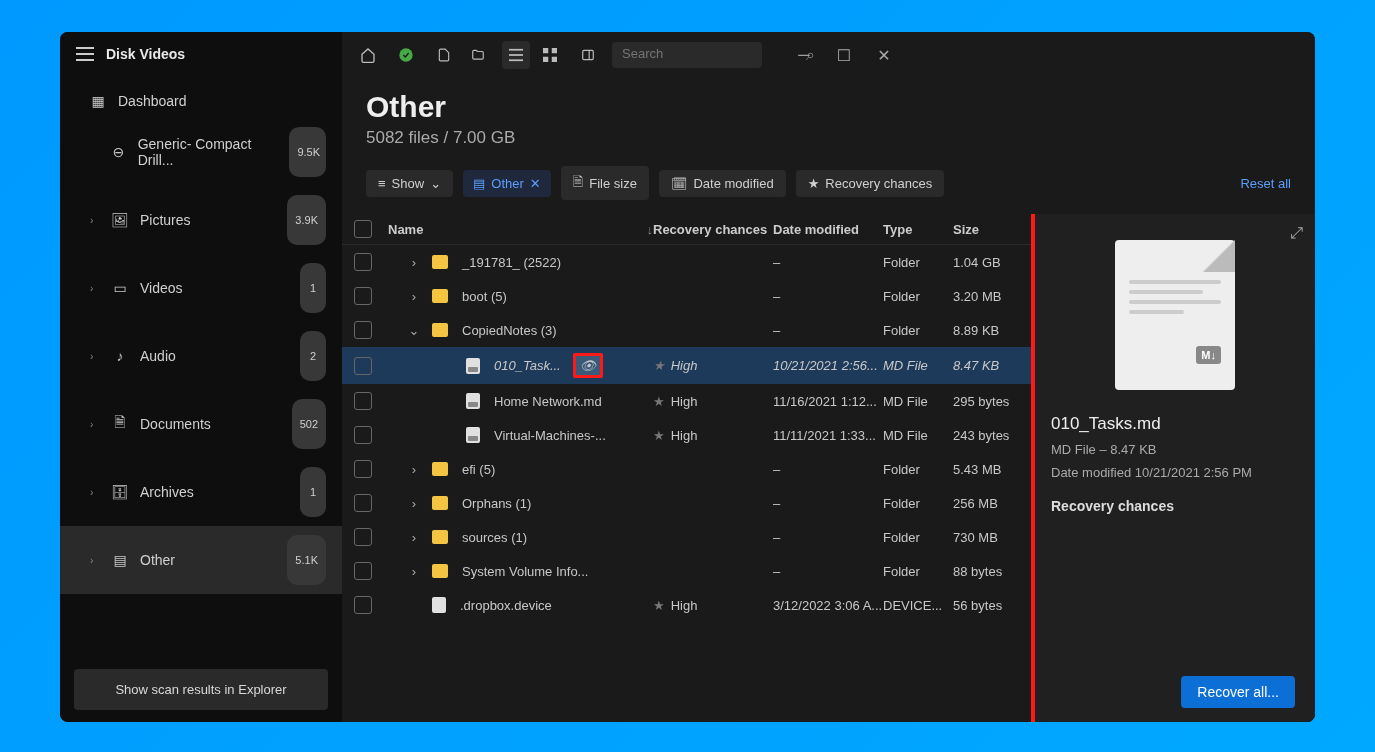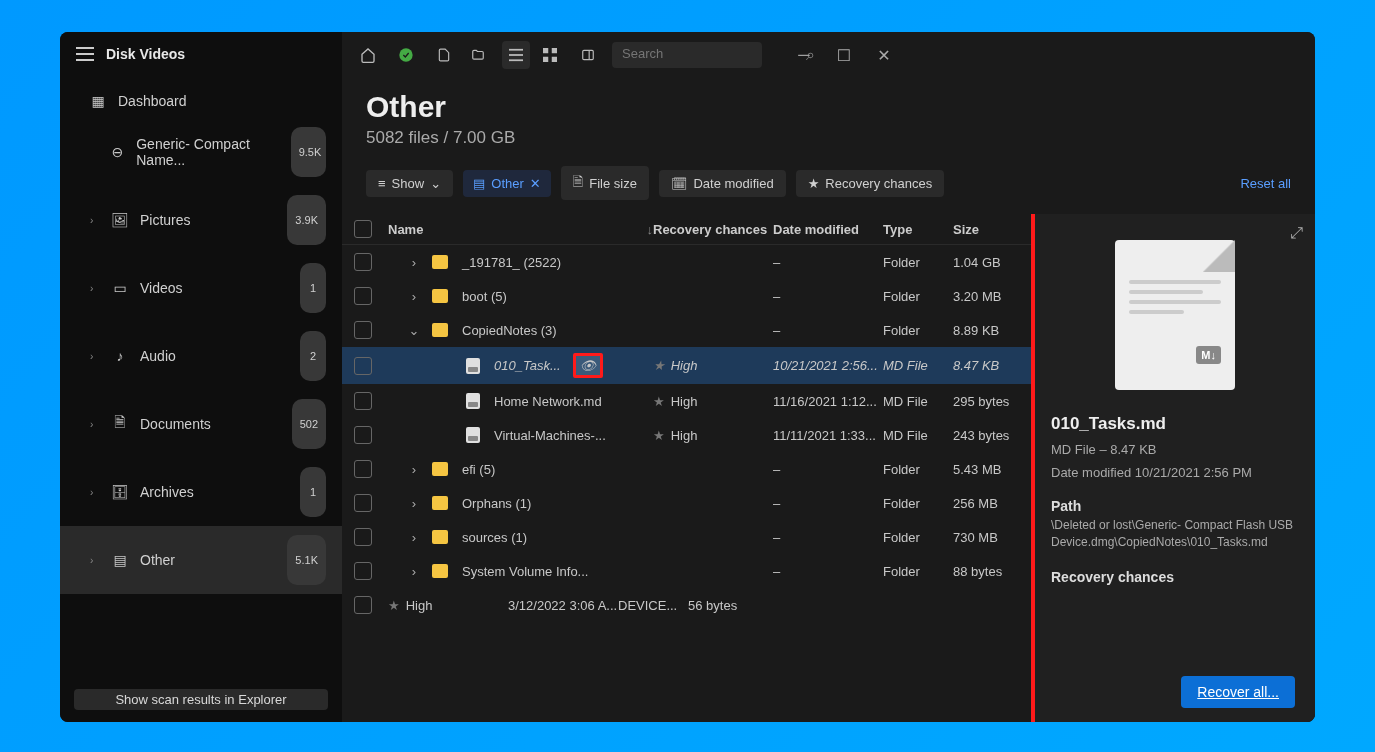--- a/index.html
+++ b/index.html
@@ -11,21 +11,21 @@
 .menu-icon span { height: 2px; background: #ccc; }
 .app-title { color: #e8e8e8; font-size: 14px; font-weight: 600; }
 .sidebar-nav { padding: 8px 0; flex: 1; }
 .nav-item { display: flex; align-items: center; padding: 9px 16px 9px 30px; color: #d0d0d0; font-size: 14px; cursor: pointer; gap: 12px; position: relative; }
 .nav-item.selected { background: #2a2a2a; }
 .nav-section-label { color: #aaa; font-size: 13px; padding: 10px 20px 6px; font-weight: 600; }
 .nav-icon { width: 16px; height: 16px; color: #c8c8c8; display: inline-flex; align-items: center; justify-content: center; }
 .nav-badge { margin-left: auto; background: #383838; color: #d0d0d0; font-size: 11px; padding: 19px 8px; border-radius: 10px; min-width: 26px; text-align: center; }
 .chevron { width: 10px; color: #888; font-size: 10px; }
 .sidebar-footer { padding: 12px 14px; }
-.explorer-btn { width: 100%; background: #2a2a2a; color: #d8d8d8; border: none; padding: 3px; border-radius: 4px; font-size: 13px; cursor: pointer; }
+.explorer-btn { width: 100%; background: #2a2a2a; color: #d8d8d8; border: none; padding: 13px; border-radius: 4px; font-size: 13px; cursor: pointer; }
 .main { flex: 1; display: flex; flex-direction: column; background: #1a1a1a; position: relative; }
 .titlebar { display: flex; align-items: center; padding: 8px 12px; gap: 10px; }
 .tb-icon { width: 28px; height: 28px; display: flex; align-items: center; justify-content: center; color: #bbb; cursor: pointer; border-radius: 4px; }
 .tb-icon.active { background: #2a2a2a; }
 .tb-title-block { margin-left: 6px; flex: 1; }
 .tb-title { color: #eee; font-size: 14px; font-weight: 600; }
 .tb-sub { color: #888; font-size: 12px; }
 .tb-group { display: flex; gap: 6px; }
 .search { display: flex; align-items: flex-start; background: #2a2a2a; border-radius: 4px; padding: 4px 10px; width: 150px; gap: 8px; }
 .search input { background: transparent; border: none; color: #ccc; font-size: 13px; flex: 1; outline: none; }
@@ -58,26 +58,26 @@
 .indent1 { padding-left: 18px; }
 .indent2 { padding-left: 52px; }
 .details-panel { width: 280px; background: #202020; padding: 16px; position: relative; display: flex; flex-direction: column; gap: 8px; }
 .details-highlight { position: absolute; top: -4px; left: -4px; right: -4px; bottom: -4px; border: 4px solid #ff1a1a; pointer-events: none; }
 .popout { position: absolute; top: 10px; right: 12px; color: #aaa; cursor: pointer; }
 .file-preview { align-self: center; width: 120px; height: 150px; background: #eee; border-radius: 4px; position: relative; margin: 10px 0 16px; }
 .file-preview::before { content: ''; position: absolute; top: 0; right: 0; width: 32px; height: 32px; background: linear-gradient(135deg, transparent 48%, #bbb 52%); }
 .file-preview .md-badge { position: absolute; bottom: 26px; right: 14px; background: #888; color: #fff; font-size: 11px; font-weight: bold; padding: 3px 5px; border-radius: 3px; }
 .file-preview .lines { position: absolute; top: 40px; left: 14px; right: 14px; }
 .file-preview .lines span { display: block; height: 4px; background: #ccc; margin-bottom: 6px; border-radius: 2px; }
-.details-title { color: #eee; font-size: 17px; font-weight: 700; }
+.details-title { color: #eee; font-size: 17px; font-weight: 400; }
 .details-meta { color: #aaa; font-size: 13px; }
 .details-section { margin-top: 10px; }
 .details-label { color: #ddd; font-size: 14px; font-weight: 600; }
 .details-text { color: #aaa; font-size: 12px; margin-top: 3px; line-height: 1.4; }
-.footer-btn { position: absolute; bottom: 14px; right: 20px; background: #0c6fd6; color: #fff; border: none; padding: 8px 16px; border-radius: 4px; font-size: 14px; cursor: pointer; text-decoration: underline; }
+.footer-btn { position: absolute; bottom: 14px; right: 20px; background: #0c6fd6; color: #fff; border: none; padding: 8px 16px; border-radius: 4px; font-size: 14px; cursor: pointer; }
 svg { display: block; }
 </style>
 </head>
 <body>
 
 <div class="window">
 
   <div class="sidebar">
     <div class="sidebar-header">
       <div class="menu-icon">
@@ -89,21 +89,21 @@
     </div>
     <div class="sidebar-nav">
       <div class="nav-item" style="padding-left:30px">
         <span class="nav-icon">▦</span>
         <span>Dashboard</span>
       </div>
       <div id="sidebar-items">
           <div class="nav-item">
             <span class="chevron"></span>
             <span class="nav-icon">⊖</span>
-            <span>Generic- Compact Name...</span>
+            <span>Generic- Compact Drill...</span>
             <span class="nav-badge">9.5K</span>
           </div>
           <div class="nav-item">
             <span class="chevron">›</span>
             <span class="nav-icon">🖼</span>
             <span>Pictures</span>
             <span class="nav-badge">3.9K</span>
           </div>
           <div class="nav-item">
             <span class="chevron">›</span>
@@ -388,20 +388,25 @@
               </div>
               <div class="col-rec"></div>
               <div class="col-date">–</div>
               <div class="col-type">Folder</div>
               <div class="col-size">88 bytes</div>
             </div>
             <div class="row">
               <div class="col-chk">
                 <div class="chk"></div>
               </div>
+              <div class="col-name indent1">
+                <span class="expand"></span>
+                <span class="file-icon "></span>
+                <span>.dropbox.device</span>
+              </div>
               <div class="col-rec"><span class="star">★</span>High</div>
               <div class="col-date">3/12/2022 3:06 A...</div>
               <div class="col-type">DEVICE...</div>
               <div class="col-size">56 bytes</div>
             </div>
           </div>
       </div>
 
       <div class="details-panel">
         <div class="details-highlight"></div>
@@ -412,24 +417,20 @@
               <span style="width:80%"></span>
               <span></span>
               <span style="width:60%"></span>
             </div>
           <div class="md-badge">M↓</div>
         </div>
         <div class="details-title">010_Tasks.md</div>
         <div class="details-meta">MD File – 8.47 KB</div>
         <div class="details-meta">Date modified 10/21/2021 2:56 PM</div>
         <div class="details-section">
-          <div class="details-label">Path</div>
-          <div class="details-text">\Deleted or lost\Generic- Compact Flash USB Device.dmg\CopiedNotes\010_Tasks.md</div>
-        </div>
-        <div class="details-section">
           <div class="details-label">Recovery chances</div>
         </div>
       </div>
     </div>
 
     <button class="footer-btn">Recover all...</button>
   </div>
 </div>
 
 </body></html>

